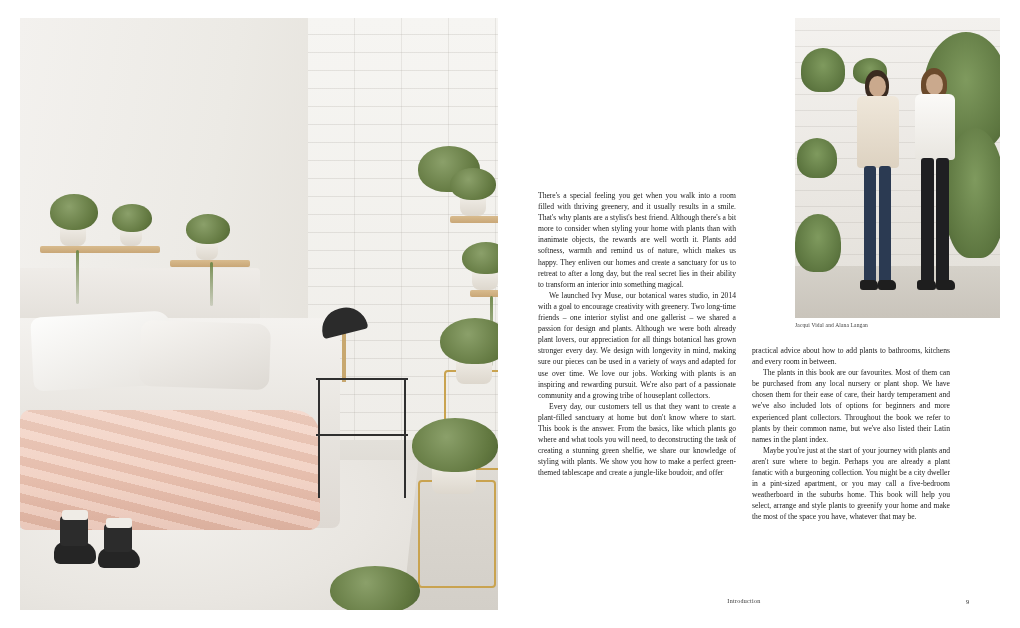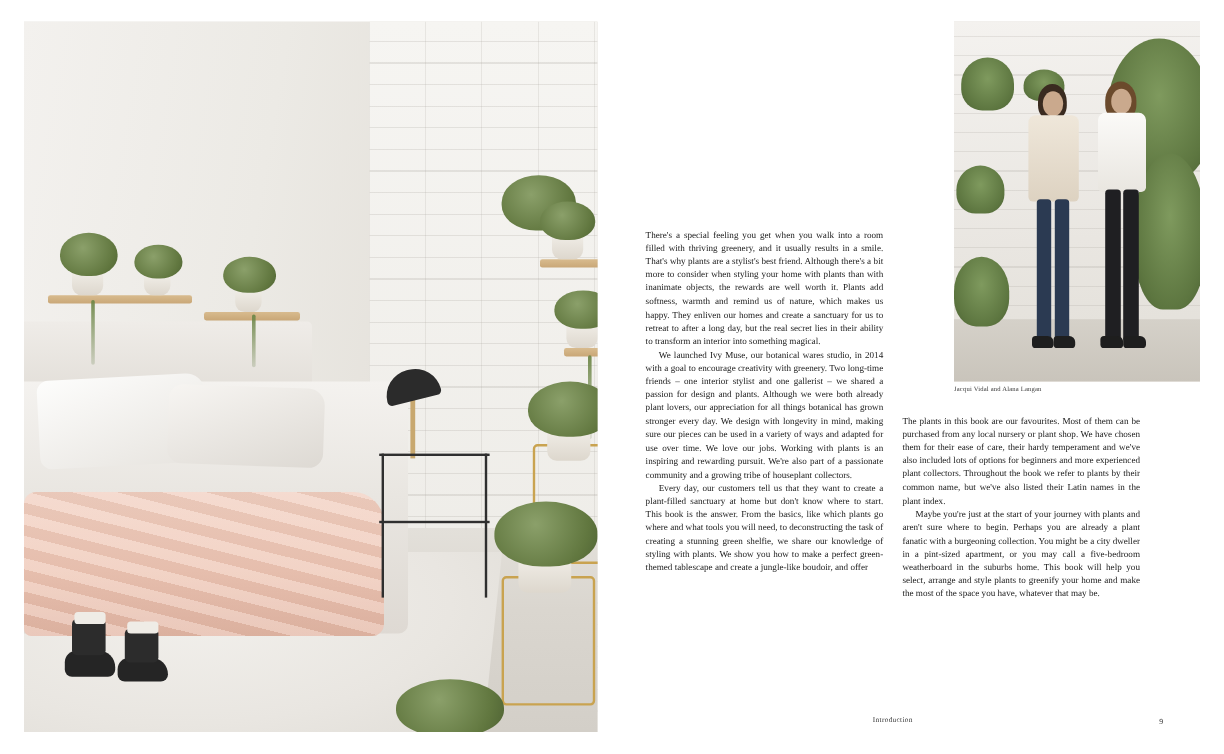--- a/index.html
+++ b/index.html
@@ -340,20 +340,21 @@
 
   <div class="caption">Jacqui Vidal and Alana Langan</div>
 
   <div class="col col-left">
     <p>There's a special feeling you get when you walk into a room filled with thriving greenery, and it usually results in a smile. That's why plants are a stylist's best friend. Although there's a bit more to consider when styling your home with plants than with inanimate objects, the rewards are well worth it. Plants add softness, warmth and remind us of nature, which makes us happy. They enliven our homes and create a sanctuary for us to retreat to after a long day, but the real secret lies in their ability to transform an interior into something magical.</p>
     <p>We launched Ivy Muse, our botanical wares studio, in 2014 with a goal to encourage creativity with greenery. Two long-time friends – one interior stylist and one gallerist – we shared a passion for design and plants. Although we were both already plant lovers, our appreciation for all things botanical has grown stronger every day. We design with longevity in mind, making sure our pieces can be used in a variety of ways and adapted for use over time. We love our jobs. Working with plants is an inspiring and rewarding pursuit. We're also part of a passionate community and a growing tribe of houseplant collectors.</p>
     <p>Every day, our customers tell us that they want to create a plant-filled sanctuary at home but don't know where to start. This book is the answer. From the basics, like which plants go where and what tools you will need, to deconstructing the task of creating a stunning green shelfie, we share our knowledge of styling with plants. We show you how to make a perfect green-themed tablescape and create a jungle-like boudoir, and offer</p>
   </div>
 
   <div class="col col-right">
+    <p>practical advice about how to add plants to bathrooms, kitchens and every room in between.</p>
     <p>The plants in this book are our favourites. Most of them can be purchased from any local nursery or plant shop. We have chosen them for their ease of care, their hardy temperament and we've also included lots of options for beginners and more experienced plant collectors. Throughout the book we refer to plants by their common name, but we've also listed their Latin names in the plant index.</p>
     <p>Maybe you're just at the start of your journey with plants and aren't sure where to begin. Perhaps you are already a plant fanatic with a burgeoning collection. You might be a city dweller in a pint-sized apartment, or you may call a five-bedroom weatherboard in the suburbs home. This book will help you select, arrange and style plants to greenify your home and make the most of the space you have, whatever that may be.</p>
   </div>
 
   <div class="footer-center">Introduction</div>
   <div class="folio">9</div>
 
 </div>
 
 </body></html>

